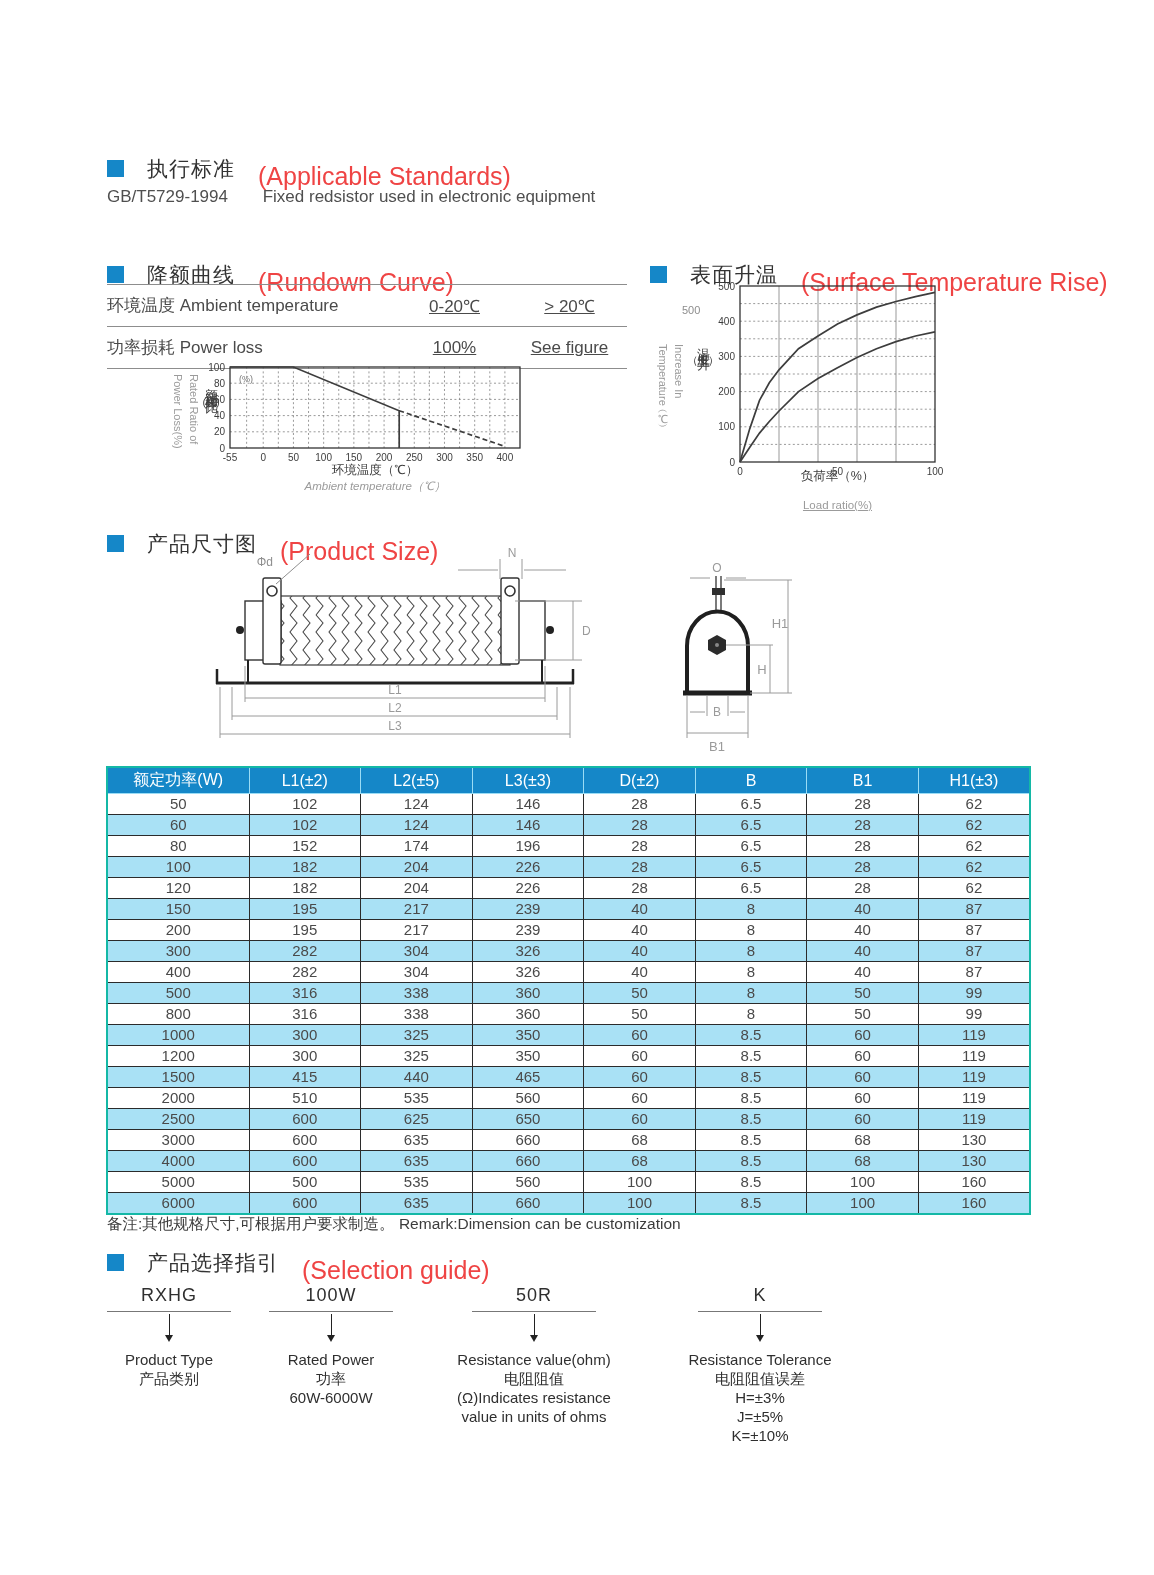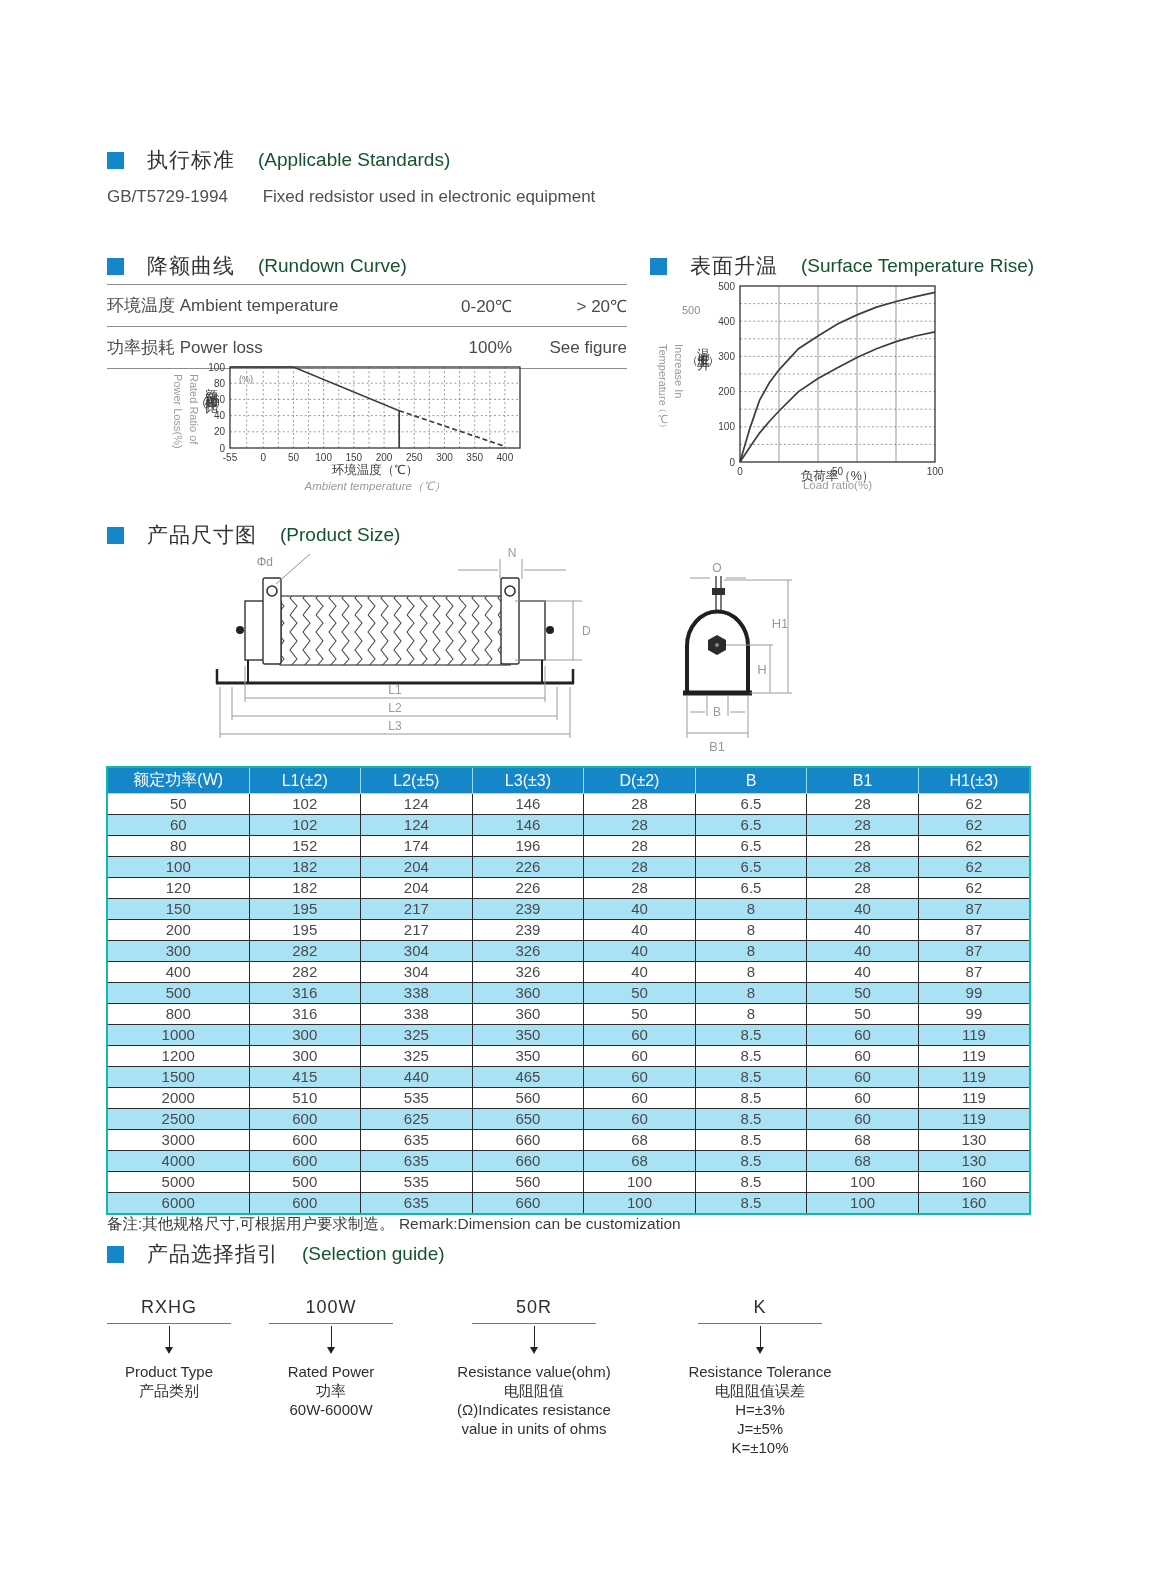--- a/index.html
+++ b/index.html
@@ -4,30 +4,30 @@
 <style>
   :root{ --accent-blue:#1587c8; --stripe-blue:#a9e1f5; }
   html,body{margin:0;padding:0;background:#fff;}
   .page{position:relative;width:1154px;height:1575px;background:#ffffff;overflow:hidden;
         font-family:"Liberation Sans", sans-serif;color:#3d3d3d;}
   .abs{position:absolute;}
   
   .section-heading{position:absolute;display:flex;align-items:center;gap:23px;}
   .blue-square{width:17px;height:17px;background:var(--accent-blue);flex:0 0 auto;}
   .h-zh{font-size:21px;color:#333;letter-spacing:1px;}
-  .h-en{font-size:19px;color:#14532d;}
+  .h-en{font-size:25px;color:#ef4444;margin-top:16px;}
   
   .std-body{font-size:17px;color:#4f4f4f;}
   .std-body .code{margin-right:30px;}
   
   .spec-table{position:absolute;left:107px;top:284px;width:520px;border-bottom:1px solid #8d8d8d;}
   .spec-row{display:flex;height:41px;align-items:center;border-top:1px solid #8d8d8d;
             font-size:17px;color:#4a4a4a;}
   .spec-label{width:290px;text-align:left;}
-  .spec-val{width:115px;text-align:right;}
+  .spec-val{width:115px;text-align:center;text-decoration:underline;}
   
   .vtext-en{position:absolute;writing-mode:vertical-rl;font-size:11px;color:#9b9b9b;line-height:16px;}
   .vtext-en span{display:block;}
   .vtext-zh{position:absolute;display:flex;flex-direction:column;align-items:center;width:22px;}
   .vtext-zh .zh{writing-mode:vertical-rl;text-orientation:upright;font-size:13px;color:#3c3c3c;letter-spacing:3px;}
   .vtext-zh .unit{font-size:11px;color:#3c3c3c;margin-top:3px;}
   .xtitle-zh{position:absolute;text-align:center;font-size:12.5px;color:#3c3c3c;}
   .xtitle-en{position:absolute;text-align:center;font-size:11.5px;color:#9b9b9b;}
   .extra-ylab{position:absolute;font-size:11px;color:#8d8d8d;}
   
@@ -35,21 +35,21 @@
   .dim-table table{border-collapse:collapse;table-layout:fixed;width:925px;
                    border:2px solid #14b8a6;}
   .dim-table th{background:var(--accent-blue);color:#fff;font-weight:normal;font-size:16px;
                 height:25px;border:1px solid #9adcf5;border-top:none;padding:0;}
   .dim-table td{border:1px solid #2b2b2b;text-align:center;font-size:15px;color:#4a4a4a;
                 height:20px;line-height:20px;padding:0;background:#fff;}
   .dim-table tr.alt td{background:var(--stripe-blue);}
   .remark{position:absolute;left:107px;top:1214px;font-size:15.5px;color:#3c3c3c;}
   
   .sel-col{position:absolute;width:220px;text-align:center;}
-  .sel-code{font-size:18px;color:#2f2f2f;letter-spacing:1px;height:24px;margin-top:12px;}
+  .sel-code{font-size:18px;color:#2f2f2f;letter-spacing:1px;height:24px;}
   .sel-underline{width:124px;margin:2px auto 0;border-bottom:1px solid #777;}
   .sel-arrow{height:32px;display:flex;flex-direction:column;align-items:center;margin-top:2px;}
   .sel-arrow .stem{width:1px;flex:1;background:#222;}
   .sel-arrow .head{width:0;height:0;border:4.5px solid transparent;border-top:7px solid #222;margin-top:-1px;}
   .sel-lines{margin-top:4px;font-size:15px;line-height:19px;color:#2f2f2f;}
   svg{display:block;}
   svg text{font-family:"Liberation Sans", sans-serif;}
 </style>
 </head>
 <body>
@@ -175,21 +175,21 @@
       <text x="137.5" y="199" text-anchor="middle" font-size="10" fill="#3d3d3d">50</text>
       <text x="235" y="199" text-anchor="middle" font-size="10" fill="#3d3d3d">100</text>
       <text x="35" y="189.5" text-anchor="end" font-size="10" fill="#3d3d3d">0</text>
       <text x="35" y="154.3" text-anchor="end" font-size="10" fill="#3d3d3d">100</text>
       <text x="35" y="119.1" text-anchor="end" font-size="10" fill="#3d3d3d">200</text>
       <text x="35" y="83.9" text-anchor="end" font-size="10" fill="#3d3d3d">300</text>
       <text x="35" y="48.7" text-anchor="end" font-size="10" fill="#3d3d3d">400</text>
       <text x="35" y="13.5" text-anchor="end" font-size="10" fill="#3d3d3d">500</text>
     </svg>
   <div class="xtitle-zh" style="left:740px;top:468px;width:195px;">负荷率（%）</div>
-  <div class="xtitle-en" style="left:740px;top:479px;width:195px;">Load ratio(%)</div>
+  <div class="xtitle-en" style="left:740px;top:499px;width:195px;text-decoration:underline;">Load ratio(%)</div>
 
   <div class="section-heading" style="left:107px;top:521px;">
     <span class="blue-square"></span>
     <span class="h-zh">产品尺寸图</span>
     <span class="h-en">(Product Size)</span>
   </div>
 
   <svg class="abs" style="left:170px;top:546px;" width="470" height="210" viewBox="0 0 470 210">
     <defs>
       <pattern id="zigzag" width="13" height="69" patternUnits="userSpaceOnUse">

